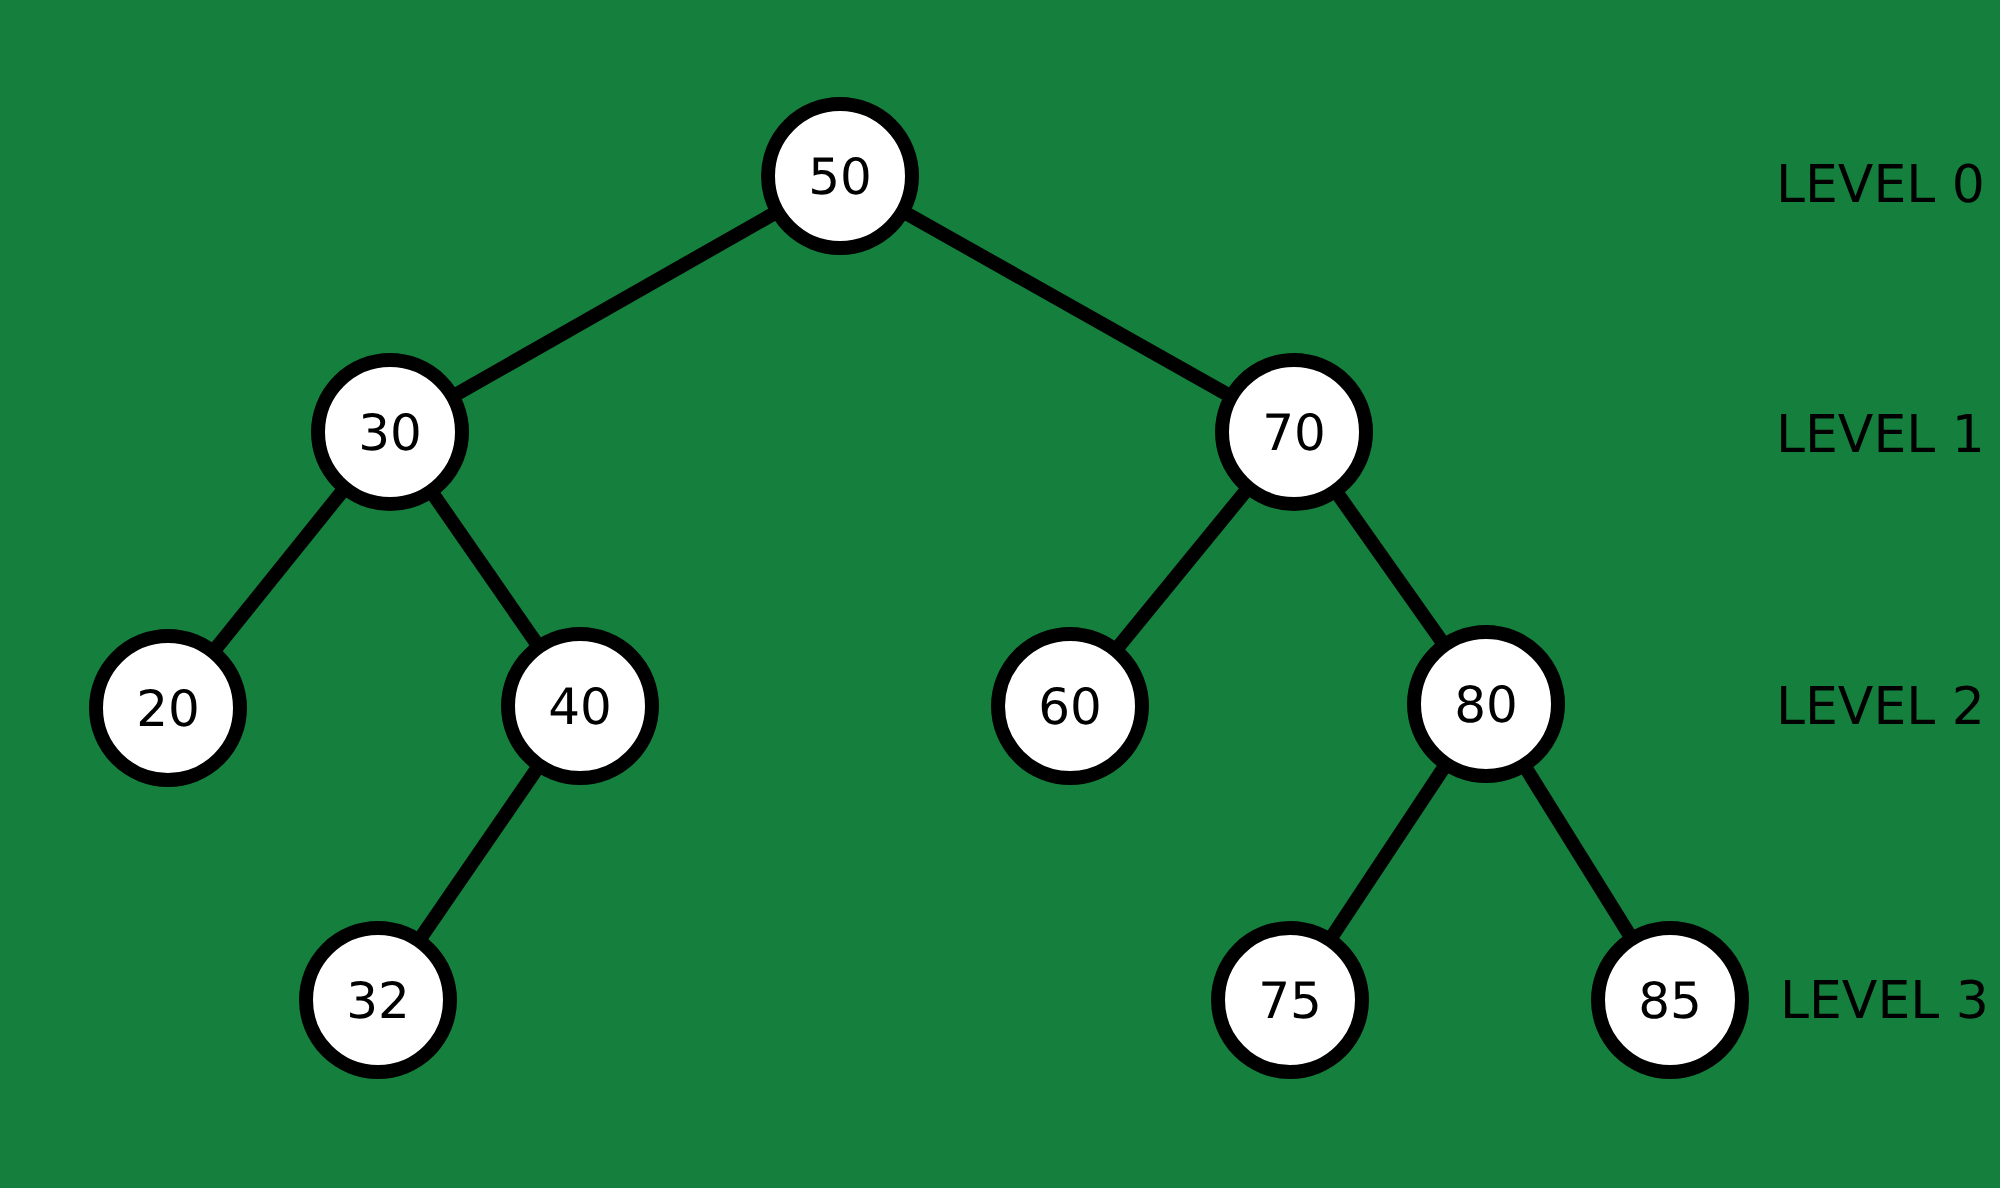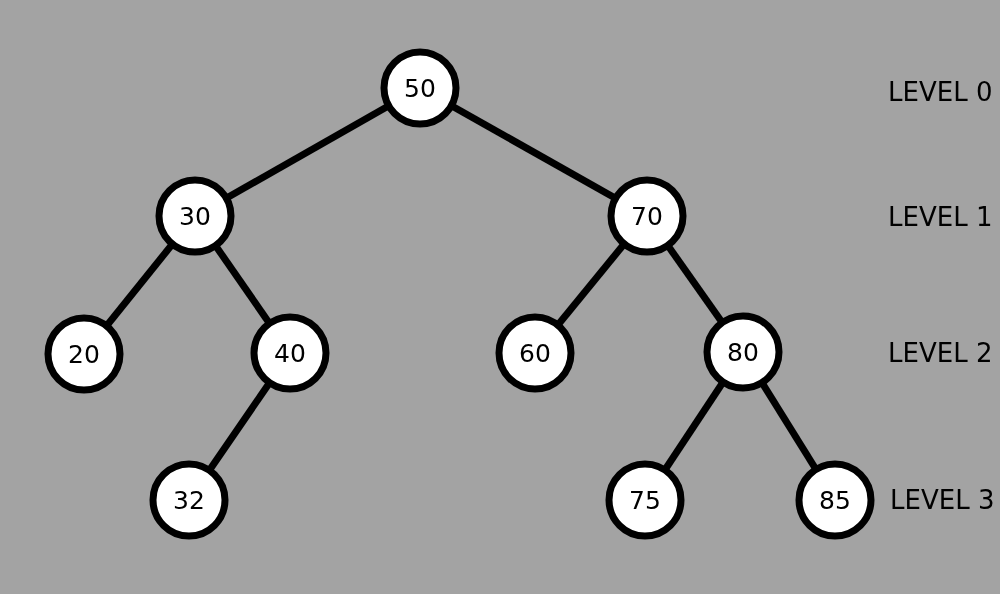--- a/index.html
+++ b/index.html
@@ -4,21 +4,21 @@
 <style>
   html, body {
     margin: 0;
     padding: 0;
     background: #ffffff;
   }
   .stage {
     position: relative;
     width: 1000px;
     height: 594px;
-    background: #a3a3a3;
+    background: #15803d;
     overflow: hidden;
     font-family: "DejaVu Sans", sans-serif;
   }
   svg text {
     font-family: "DejaVu Sans", sans-serif;
     fill: #000000;
   }
   svg .node-label {
     font-size: 25px;
     text-anchor: middle;

